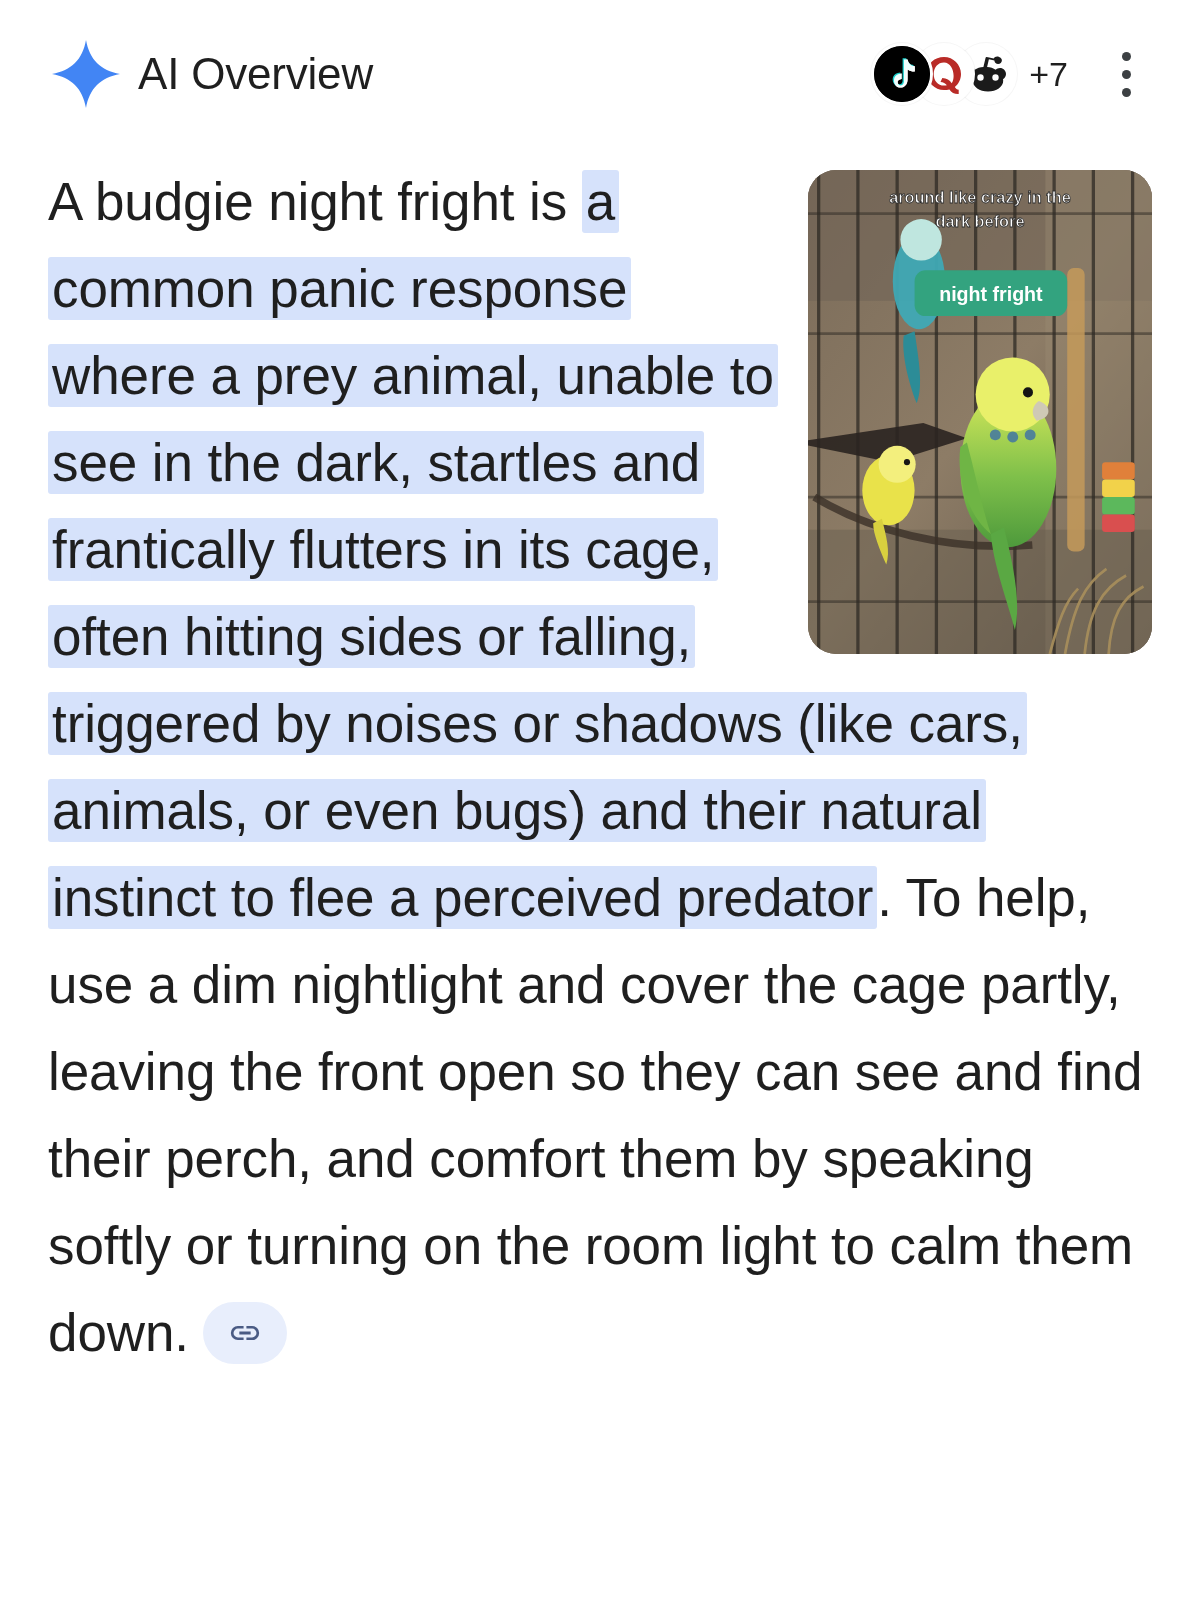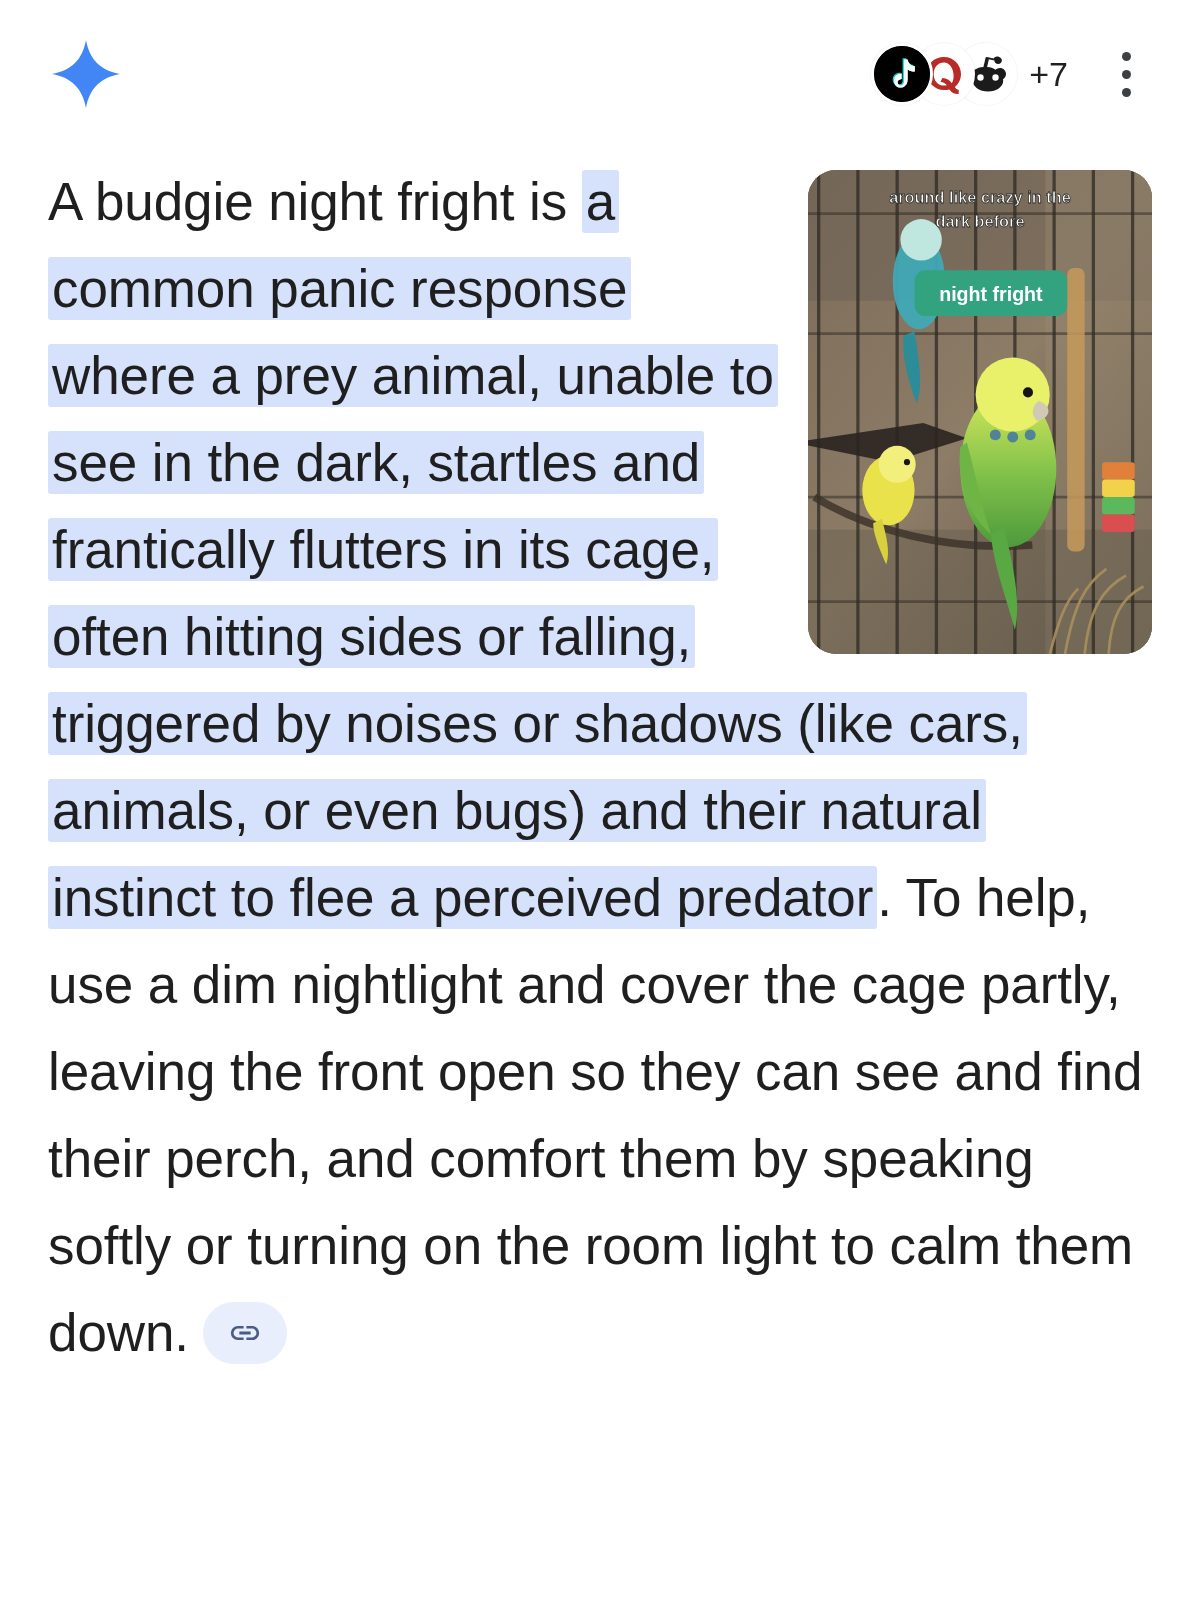--- a/index.html
+++ b/index.html
@@ -150,20 +150,21 @@
 <body>
 
 <div class="page">
 
   <div class="header">
     <span>
       <svg class="ai-spark" viewBox="0 0 76 76" aria-hidden="true">
         <path d="M38 4 C41.5 23.5 52.5 34.5 72 38 C52.5 41.5 41.5 52.5 38 72 C34.5 52.5 23.5 41.5 4 38 C23.5 34.5 34.5 23.5 38 4 Z" fill="#4285f4"></path>
       </svg>
     </span>
+    <span class="ai-title">AI Overview</span>
 
     <span class="header-spacer"></span>
 
     <span class="source-cluster">
       <span class="src-chip chip-1">
         <svg viewBox="0 0 56 56" width="56" height="56" aria-hidden="true">
           <circle cx="28" cy="28" r="28" fill="#000"></circle>
           <path d="M33.5 13.5c.9 4.2 3.3 6.4 7.3 6.8v5.2c-2.5.2-4.7-.5-7.2-2v9.9c0 8.3-9 10.9-12.6 5-2.3-3.8-.9-10.5 6.6-10.8v5.5c-.6.1-1.2.2-1.7.4-1.6.5-2.5 1.5-2.2 3.3.4 3.4 6.7 4.4 6.2-2.2V13.5h3.6z" fill="#fff"></path>
           <path d="M32.2 12.3c.9 4.2 3.3 6.4 7.3 6.8v5.2c-2.5.2-4.7-.5-7.2-2v9.9c0 8.3-9 10.9-12.6 5-2.3-3.8-.9-10.5 6.6-10.8v5.5c-.6.1-1.2.2-1.7.4-1.6.5-2.5 1.5-2.2 3.3.4 3.4 6.7 4.4 6.2-2.2V12.3h3.6z" fill="#25f4ee" opacity="0.85"></path>
           <path d="M33.5 13.5c.9 4.2 3.3 6.4 7.3 6.8v5.2c-2.5.2-4.7-.5-7.2-2v9.9c0 8.3-9 10.9-12.6 5-2.3-3.8-.9-10.5 6.6-10.8v5.5c-.6.1-1.2.2-1.7.4-1.6.5-2.5 1.5-2.2 3.3.4 3.4 6.7 4.4 6.2-2.2V13.5h3.6z" fill="#fff" opacity="0.92"></path>

